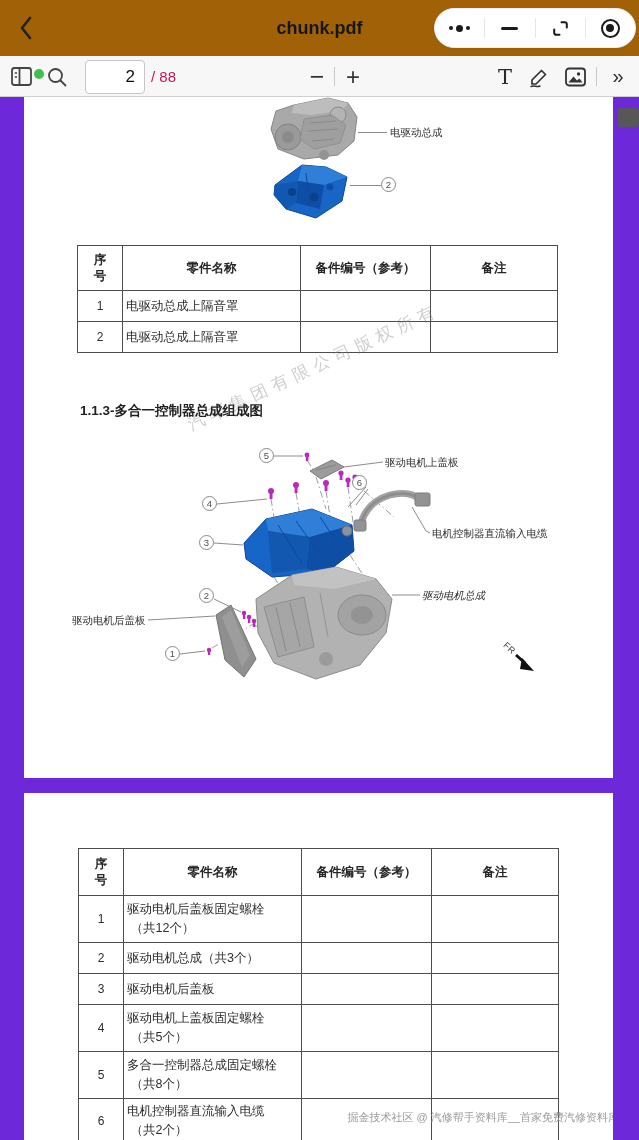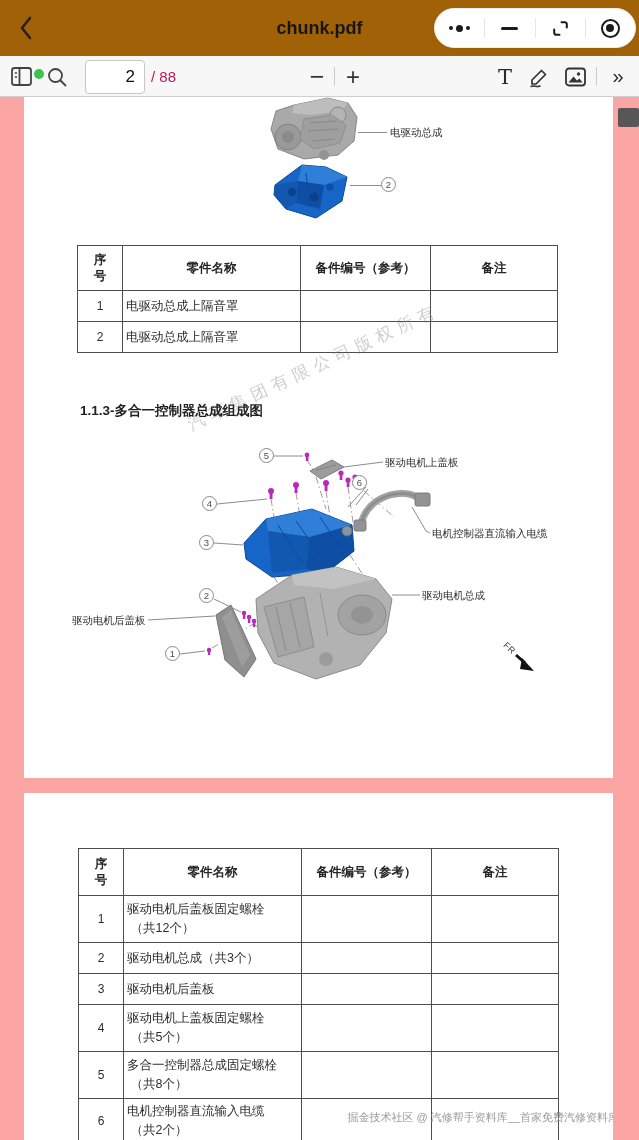--- a/index.html
+++ b/index.html
@@ -31,21 +31,21 @@
   .zoom-out { left:300px; top:0; height:41px; width:34px; font-size:25px; font-weight:300; }
   .tb-div1 { position:absolute; left:334px; top:11px; width:1px; height:19px; background:#cacaca; }
   .zoom-in { left:336px; top:0; height:41px; width:34px; font-size:24px; font-weight:300; }
   .text-tool { left:490px; top:0; height:41px; width:30px; font-size:21px; font-family:"DejaVu Serif","Liberation Serif",serif; color:#2b2b2b; }
   .pencil-btn { left:524px; top:8px; width:30px; height:26px; }
   .img-btn { left:560px; top:8px; width:30px; height:26px; }
   .tb-div2 { position:absolute; left:596px; top:11px; width:1px; height:19px; background:#cacaca; }
   .more-tools { left:600px; top:0; height:41px; width:34px; font-size:20px; color:#2b2b2b; letter-spacing:-2px; }
 
   
-  .content { position:absolute; left:0; top:97px; width:639px; height:1043px; background:#fca5a5; }
+  .content { position:absolute; left:0; top:97px; width:639px; height:1043px; background:#6d28d9; }
   .page { position:absolute; left:24px; width:589px; background:#fff; overflow:hidden; }
   .page1 { top:0; height:681px; }
   .page2 { top:696px; height:347px; }
   .scroll-thumb { position:absolute; right:0; top:11px; width:21px; height:19px; background:#575757; border-radius:2px; }
 
   
   .dlabel { position:absolute; font-size:10.5px; color:#2e2e2e; white-space:nowrap; line-height:12px; }
   .callout { position:absolute; width:15px; height:15px; border:1px solid #898989; border-radius:50%; background:#fff; font-size:9.5px; color:#4f4f4f; display:flex; align-items:center; justify-content:center; line-height:1; }
   .leader { position:absolute; border-top:1px solid #8c8c8c; }
   .fr-label { position:absolute; font-size:9px; color:#3a3a3a; transform:rotate(42deg); letter-spacing:0.5px; }
@@ -301,21 +301,21 @@
 
     <div class="callout" style="left:141px; top:549px;">1</div>
     <div class="callout" style="left:175px; top:491px;">2</div>
     <div class="callout" style="left:175px; top:438px;">3</div>
     <div class="callout" style="left:178px; top:399px;">4</div>
     <div class="callout" style="left:235px; top:351px;">5</div>
     <div class="callout" style="left:328px; top:378px;">6</div>
 
     <div class="dlabel" style="left:361px; top:359px;">驱动电机上盖板</div>
     <div class="dlabel" style="left:408px; top:430px;">电机控制器直流输入电缆</div>
-    <div class="dlabel" style="left:398px; top:492px;">驱动电机总成</div>
+    <div class="dlabel" style="left:398px; top:492px;font-style:italic;">驱动电机总成</div>
     <div class="dlabel" style="left:48px; top:517px;">驱动电机后盖板</div>
     <div class="fr-label" style="left:479px; top:546px;">FR</div>
   </div>
 
   <div class="page page2">
     <table class="ptable" style="left:54px; top:55px; width:480px;">
       <colgroup>
           <col style="width:45px">
           <col style="width:178px">
           <col style="width:130px">

